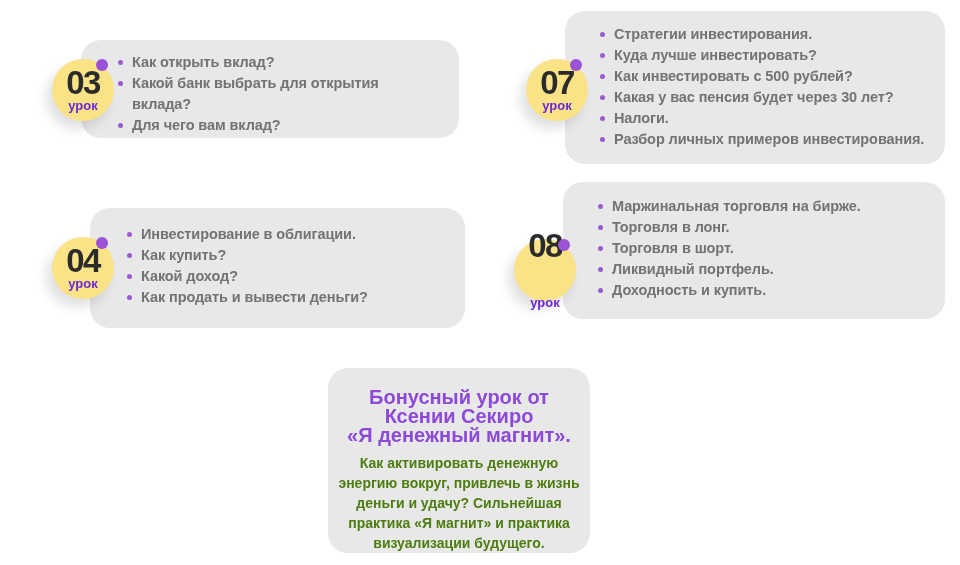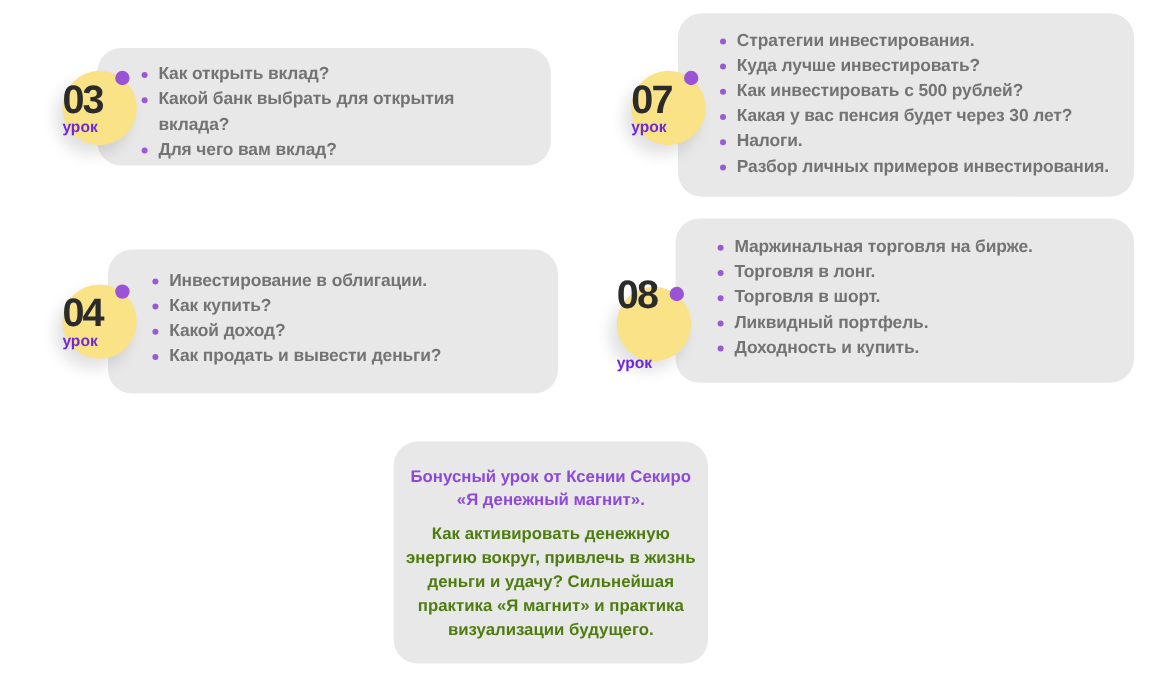--- a/index.html
+++ b/index.html
@@ -54,21 +54,21 @@
 
   
   .badge {
     position: absolute;
     width: 62px;
     height: 62px;
     border-radius: 50%;
     background: #fae287;
     display: flex;
     flex-direction: column;
-    align-items: flex-start;
+    align-items: center;
     justify-content: center;
     box-shadow: -6px 8px 12px rgba(0, 0, 0, 0.12);
     z-index: 2;
   }
   .badge .num {
     font-size: 33px;
     line-height: 30px;
     font-weight: 700;
     color: #2b2b2b;
     letter-spacing: -1.5px;
@@ -97,21 +97,21 @@
   
   #bonus-card {
     left: 328px;
     top: 368px;
     width: 262px;
     height: 185px;
     padding: 20px 8px 0 8px;
     text-align: center;
   }
   .bonus-title {
-    font-size: 14px;
+    font-size: 20px;
     line-height: 19px;
     font-weight: 700;
     color: #8d49d8;
     margin: 0;
   }
   .bonus-body {
     margin: 8px 0 0 0;
     font-size: 14px;
     line-height: 20px;
     font-weight: 700;

